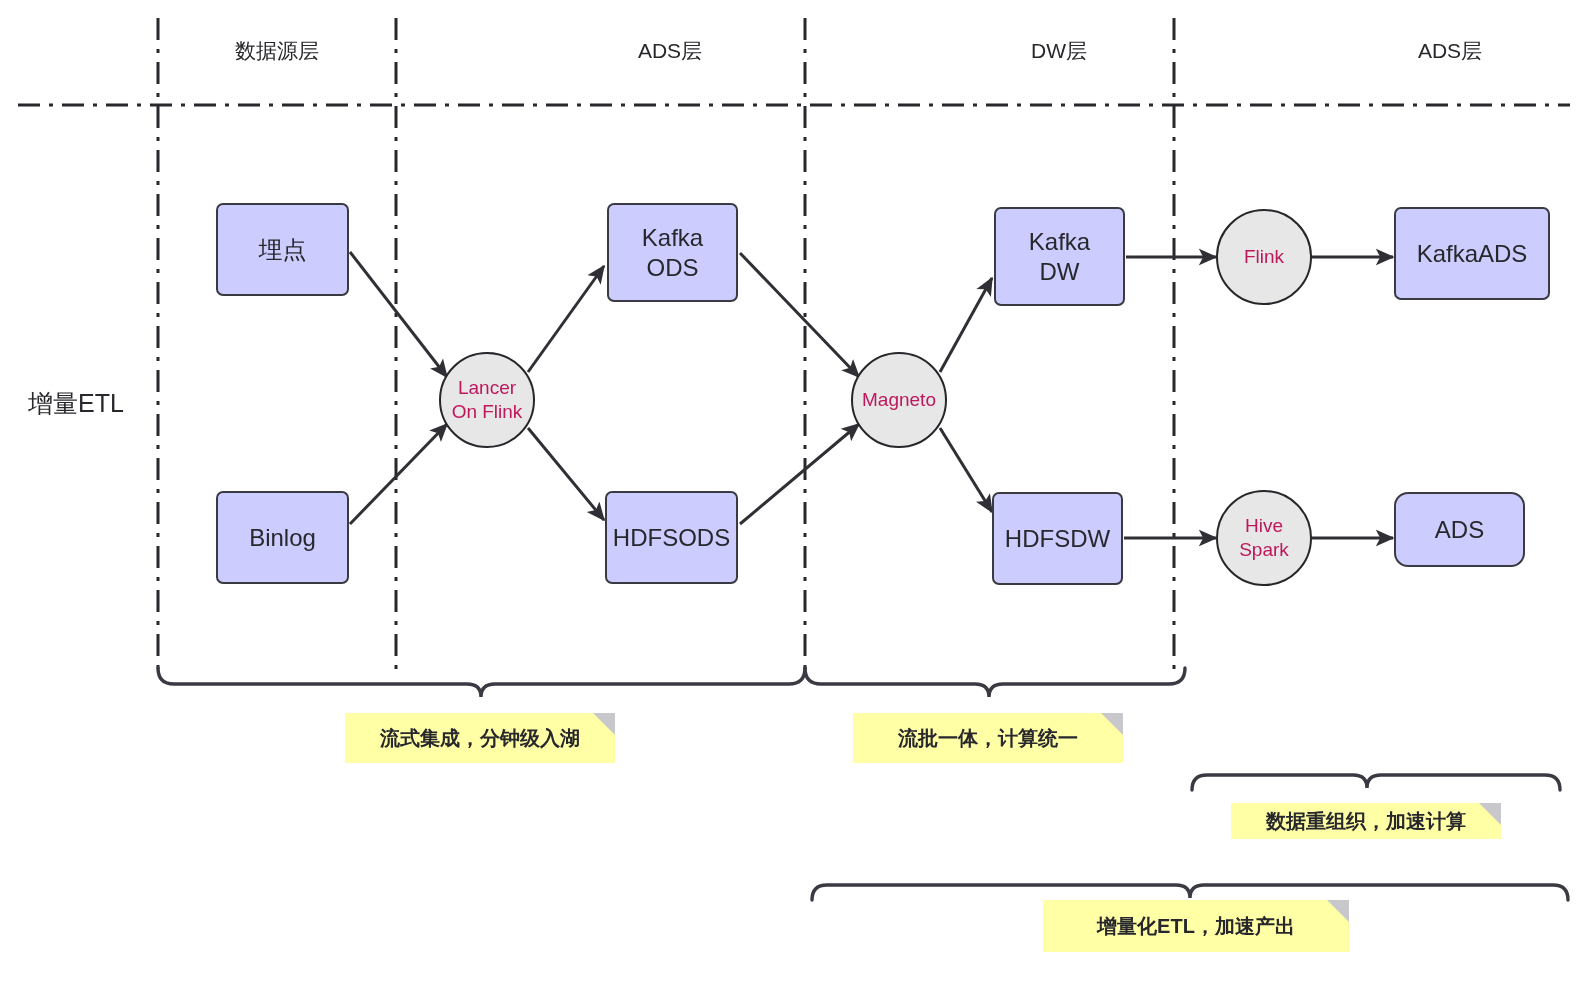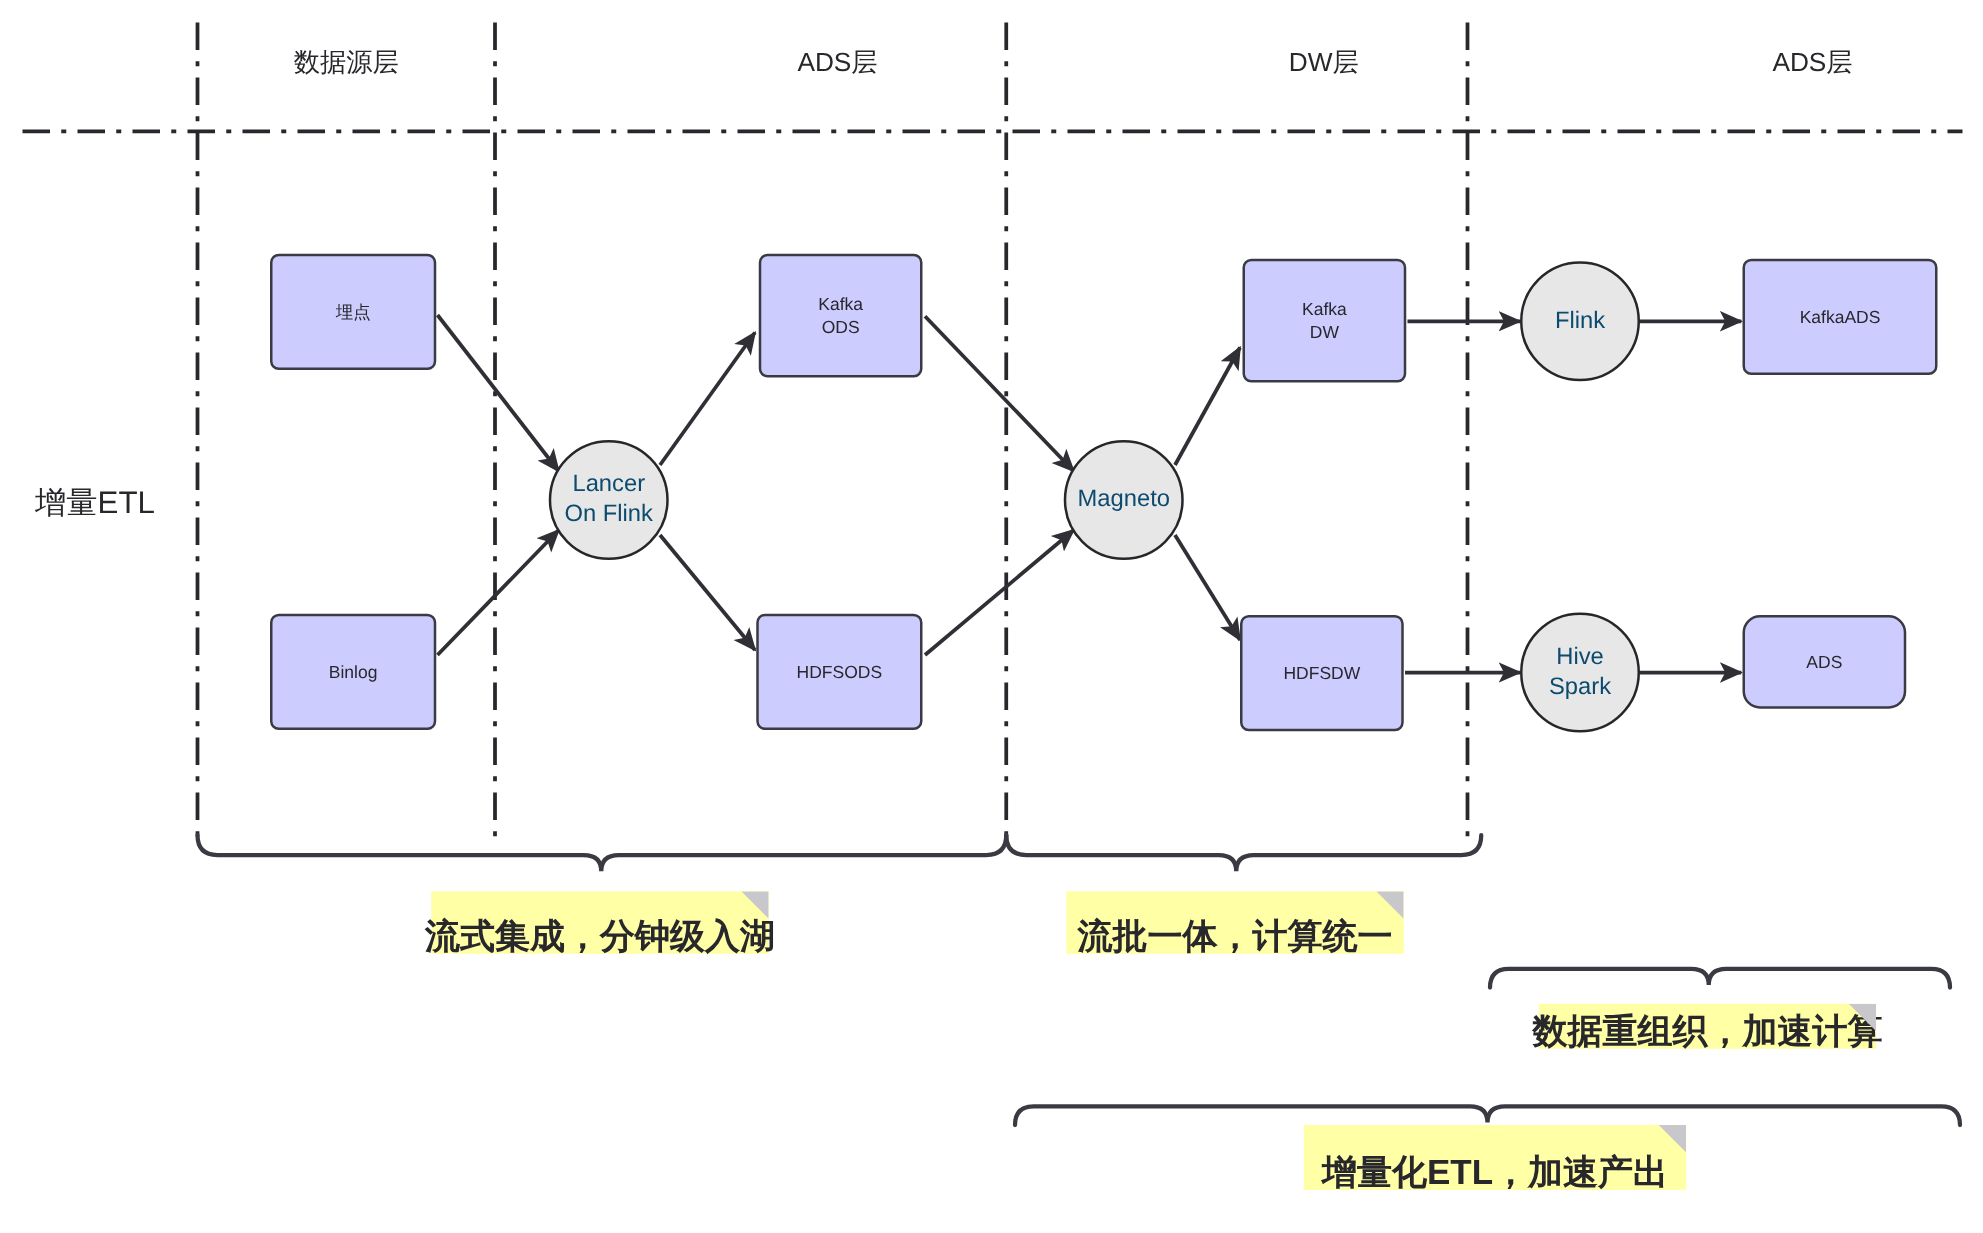--- a/index.html
+++ b/index.html
@@ -52,50 +52,50 @@
   .node-box {
     position: absolute;
     box-sizing: border-box;
     background: #ccccff;
     border: 2.4px solid #3a3a42;
     border-radius: 7px;
     display: flex;
     align-items: center;
     justify-content: center;
     text-align: center;
-    font-size: 14px;
+    font-size: 24px;
     line-height: 1.25;
     color: #27272c;
     white-space: pre-line;
   }
   .node-circle {
     position: absolute;
     box-sizing: border-box;
     background: #e7e7e7;
     border: 2.6px solid #26262b;
     border-radius: 50%;
     display: flex;
     align-items: center;
     justify-content: center;
     text-align: center;
     font-size: 19px;
     line-height: 1.25;
-    color: #0c4a6e;
+    color: #be185d;
     white-space: pre-line;
   }
 
   
   .note {
     position: absolute;
     box-sizing: border-box;
     background: #ffffa6;
     display: flex;
-    align-items: flex-end;
+    align-items: center;
     justify-content: center;
-    font-size: 28px;
+    font-size: 20px;
     font-weight: bold;
     line-height: 1;
     color: #27272c;
     white-space: nowrap;
     padding: 0 14px 0 14px;
   }
   .note .fold {
     position: absolute;
     top: 0;
     right: 0;

